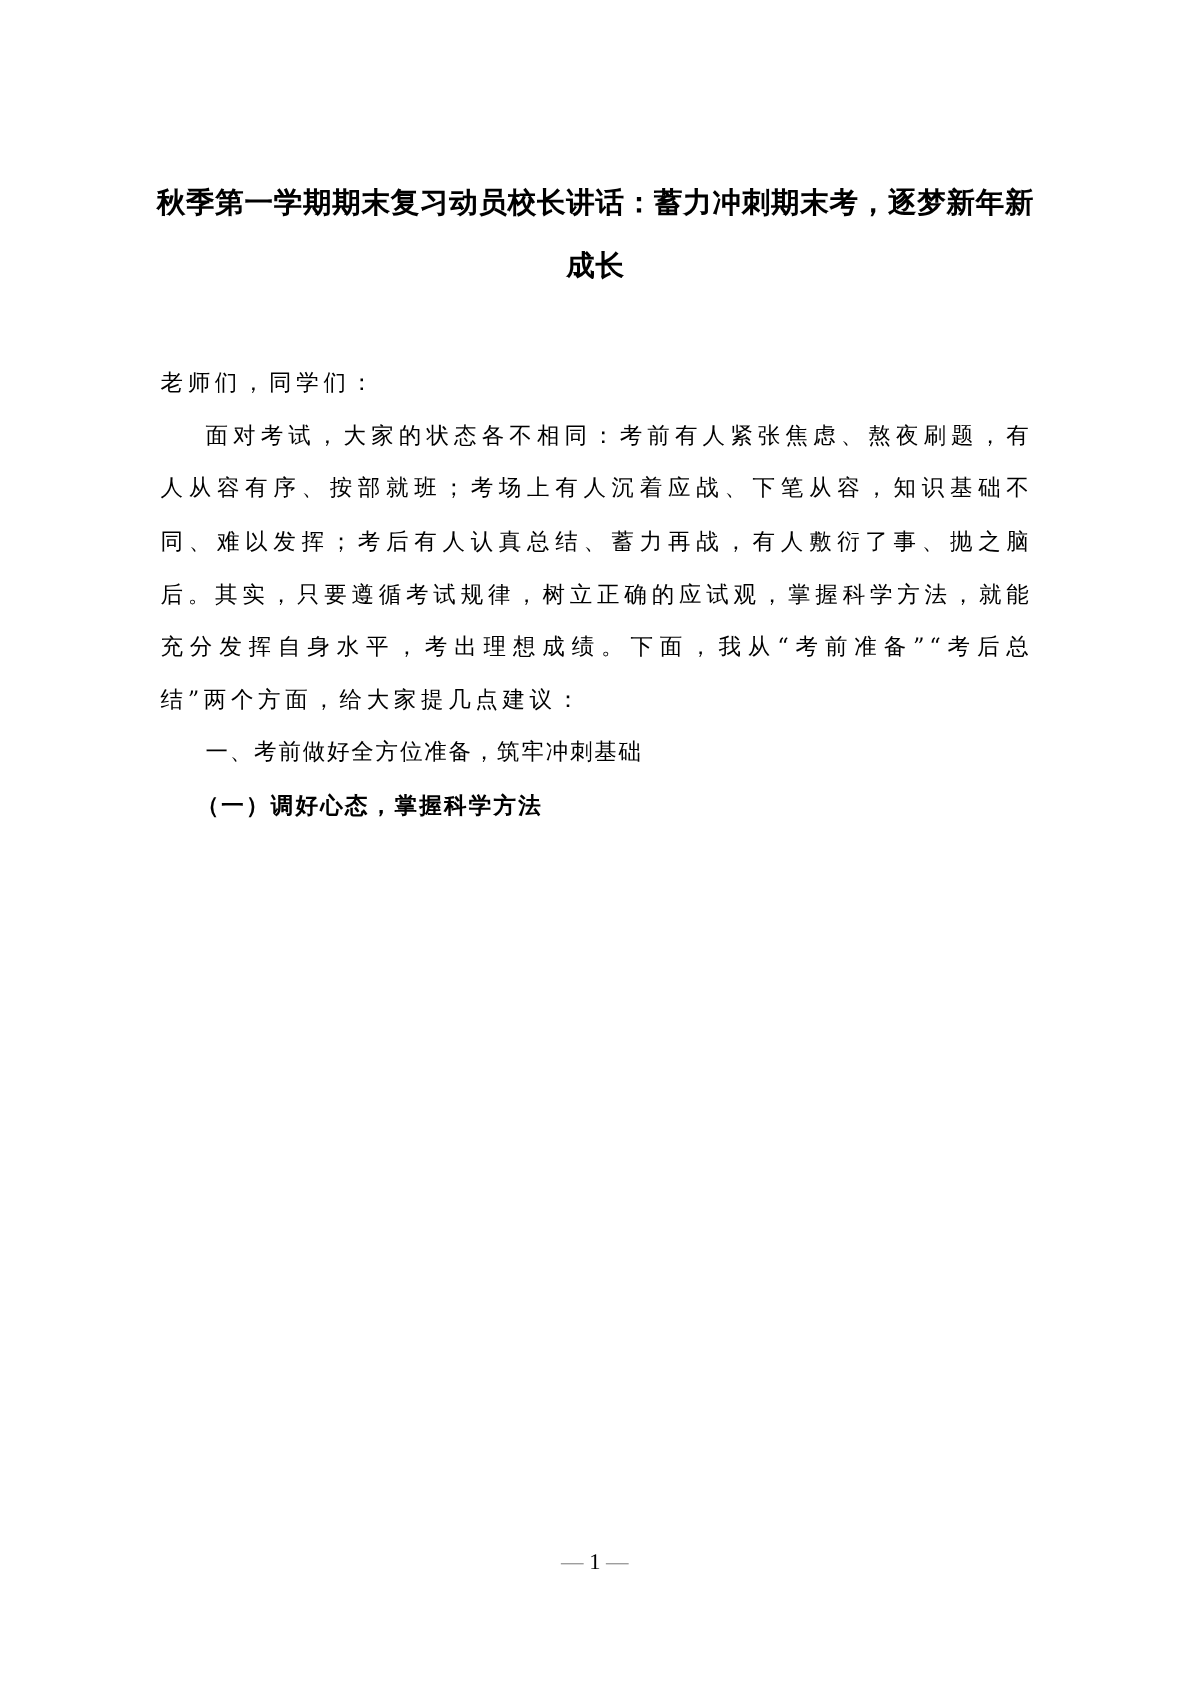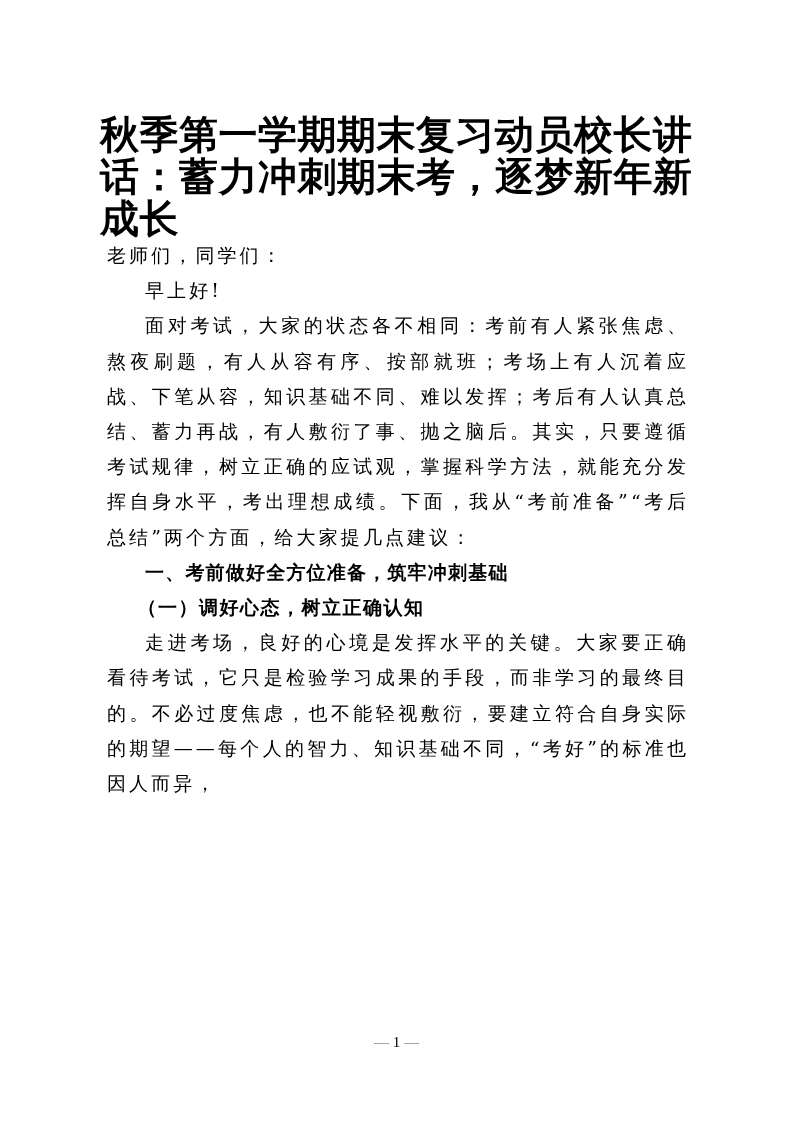--- a/index.html
+++ b/index.html
@@ -4,60 +4,58 @@
   <style>
     html, body { margin: 0; padding: 0; background: #ffffff; }
     body { width: 793px; height: 1122px; position: relative; overflow: hidden; }
     .page {
       position: absolute; left: 0; top: 0; width: 793px; height: 1122px;
       background: #ffffff; color: #000000;
     }
     .title {
       position: absolute; left: 100px; top: 114px; width: 594px;
       font-family: "DejaVu Sans", "Liberation Sans", sans-serif;
-      font-weight: bold; font-size: 39px; line-height: 42px;
-      text-align: left; letter-spacing: 0.5px; margin: 0;
+      font-weight: bold; font-size: 19px; line-height: 42px;
+      text-align: center; letter-spacing: 0.5px; margin: 0;
     }
     .body {
       position: absolute; left: 107px; top: 238px; width: 582px;
       font-family: "DejaVu Serif", "Liberation Serif", serif;
-      font-size: 19px; line-height: 35.2px; letter-spacing: 3.1px;
+      font-size: 15px; line-height: 35.2px; letter-spacing: 3.1px;
       text-align: justify;
     }
     .body p { margin: 0; text-indent: 0; }
     .body p.indent { text-indent: 2em; }
     .body p.salutation { text-indent: 0; }
     .body p.h1 {
       font-family: "DejaVu Sans", "Liberation Sans", sans-serif;
-      font-weight: bold; text-indent: 2em; letter-spacing: 1.2px;
+      font-weight: normal; text-indent: 2em; letter-spacing: 1.2px;
     }
     .body p.h2 {
       font-family: "DejaVu Serif", "Liberation Serif", serif;
       font-weight: bold; text-indent: 1.6em; letter-spacing: 1.5px;
     }
     .footer {
       position: absolute; left: 0; width: 793px; top: 1034px;
       text-align: center; font-family: "Liberation Serif", serif;
       font-size: 15px; color: #000;
     }
     .footer .dash { color: #888; letter-spacing: 0; }
   </style>
 </head>
 <body>
 
 <div class="page">
   <h1 class="title">秋季第一学期期末复习动员校长讲话：蓄力冲刺期末考，逐梦新年新成长</h1>
 
   <div class="body">
     <p class="salutation">老师们，同学们：</p>
-    <p class="indent">早上好!</p>
     <p class="indent">面对考试，大家的状态各不相同：考前有人紧张焦虑、熬夜刷题，有人从容有序、按部就班；考场上有人沉着应战、下笔从容，知识基础不同、难以发挥；考后有人认真总结、蓄力再战，有人敷衍了事、抛之脑后。其实，只要遵循考试规律，树立正确的应试观，掌握科学方法，就能充分发挥自身水平，考出理想成绩。下面，我从“考前准备”“考后总结”两个方面，给大家提几点建议：</p>
     <p class="h1">一、考前做好全方位准备，筑牢冲刺基础</p>
-    <p class="h2">（一）调好心态，树立正确认知</p>
-    <p class="indent">走进考场，良好的心境是发挥水平的关键。大家要正确看待考试，它只是检验学习成果的手段，而非学习的最终目的。不必过度焦虑，也不能轻视敷衍，要建立符合自身实际的期望——每个人的智力、知识基础不同，“考好”的标准也因人而异，</p>
+    <p class="h2">（一）调好心态，掌握科学方法</p>
   </div>
 
   <div class="footer">
     <span class="dash">—</span>
     <span>1</span>
     <span class="dash">—</span>
   </div>
 </div>
 
 </body></html>

